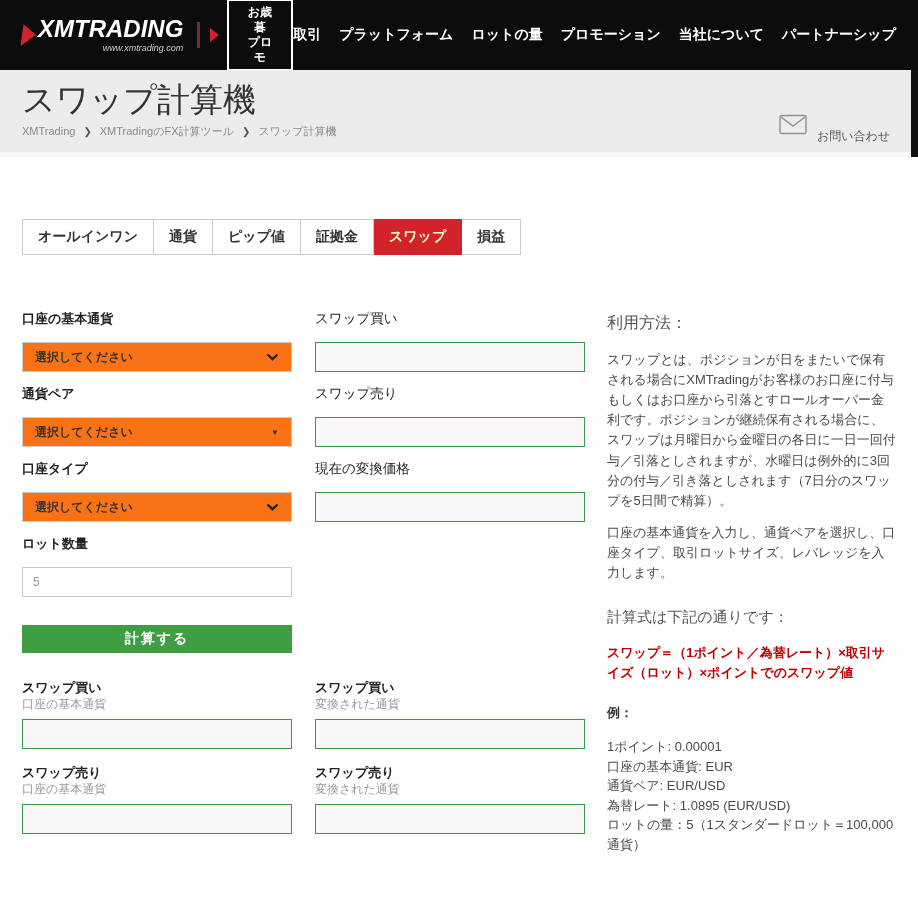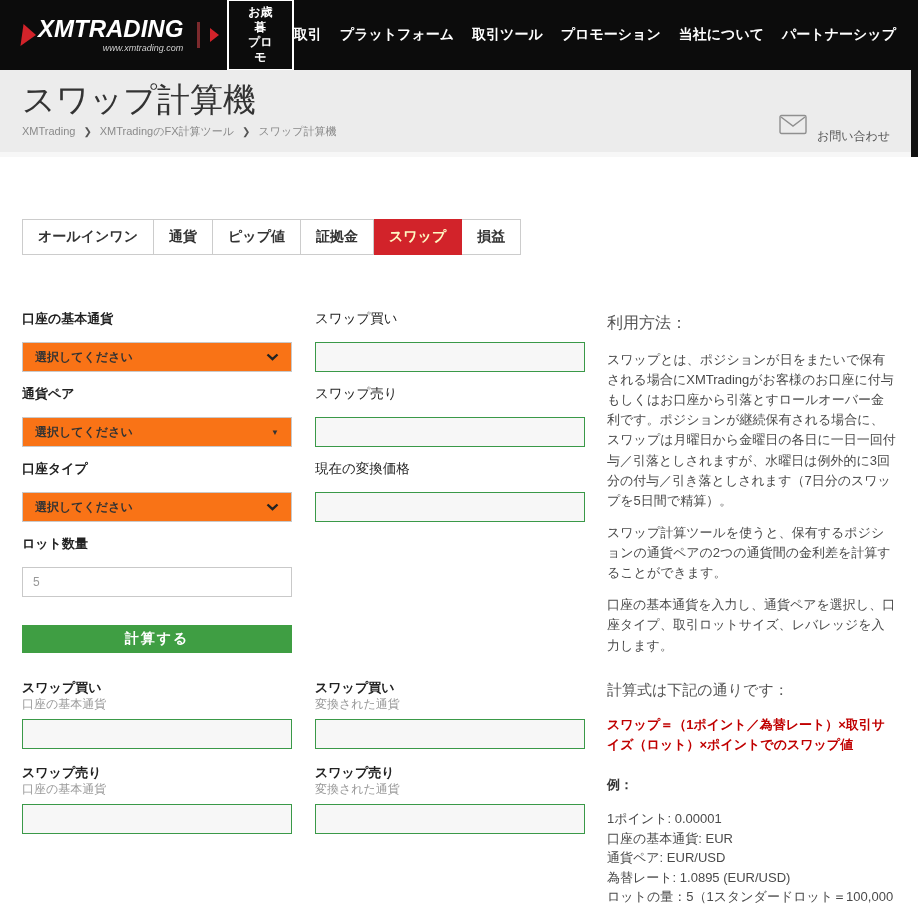--- a/index.html
+++ b/index.html
@@ -117,21 +117,21 @@
     </div>
     <span class="logo-sep"></span>
     <span class="badge-arrow"></span>
     <div class="promo-badge">
       <div>お歳暮</div>
       <div>プロモ</div>
     </div>
     <nav class="nav">
       <span class="nav-item">取引</span>
       <span class="nav-item">プラットフォーム</span>
-      <span class="nav-item">取引ツール</span>
+      <span class="nav-item">ロットの量</span>
       <span class="nav-item">プロモーション</span>
       <span class="nav-item">当社について</span>
       <span class="nav-item">パートナーシップ</span>
     </nav>
   </div>
 
   <div class="hero">
     <h1 class="hero-title">スワップ計算機</h1>
     <div class="breadcrumb">
       <span class="crumb">XMTrading</span>
@@ -240,21 +240,20 @@
             <div class="out-label">スワップ売り</div>
             <div class="out-sub">変換された通貨</div>
             <div class="green-field"></div>
           </div>
         </div>
       </div>
 
       <aside class="sidebar">
         <div class="sb-heading">利用方法：</div>
         <p>スワップとは、ポジションが日をまたいで保有される場合にXMTradingがお客様のお口座に付与もしくはお口座から引落とすロールオーバー金利です。ポジションが継続保有される場合に、スワップは月曜日から金曜日の各日に一日一回付与／引落としされますが、水曜日は例外的に3回分の付与／引き落としされます（7日分のスワップを5日間で精算）。</p>
-        <p>スワップ計算ツールを使うと、保有するポジションの通貨ペアの2つの通貨間の金利差を計算することができます。</p>
         <p>口座の基本通貨を入力し、通貨ペアを選択し、口座タイプ、取引ロットサイズ、レバレッジを入力します。</p>
         <div class="formula-heading">計算式は下記の通りです：</div>
         <div class="formula">スワップ＝（1ポイント／為替レート）×取引サイズ（ロット）×ポイントでのスワップ値</div>
         <div class="example-heading">例：</div>
         <div class="example-lines">
           <div>1ポイント: 0.00001</div>
           <div>口座の基本通貨: EUR</div>
           <div>通貨ペア: EUR/USD</div>
           <div>為替レート: 1.0895 (EUR/USD)</div>
           <div>ロットの量：5（1スタンダードロット＝100,000通貨）</div>

